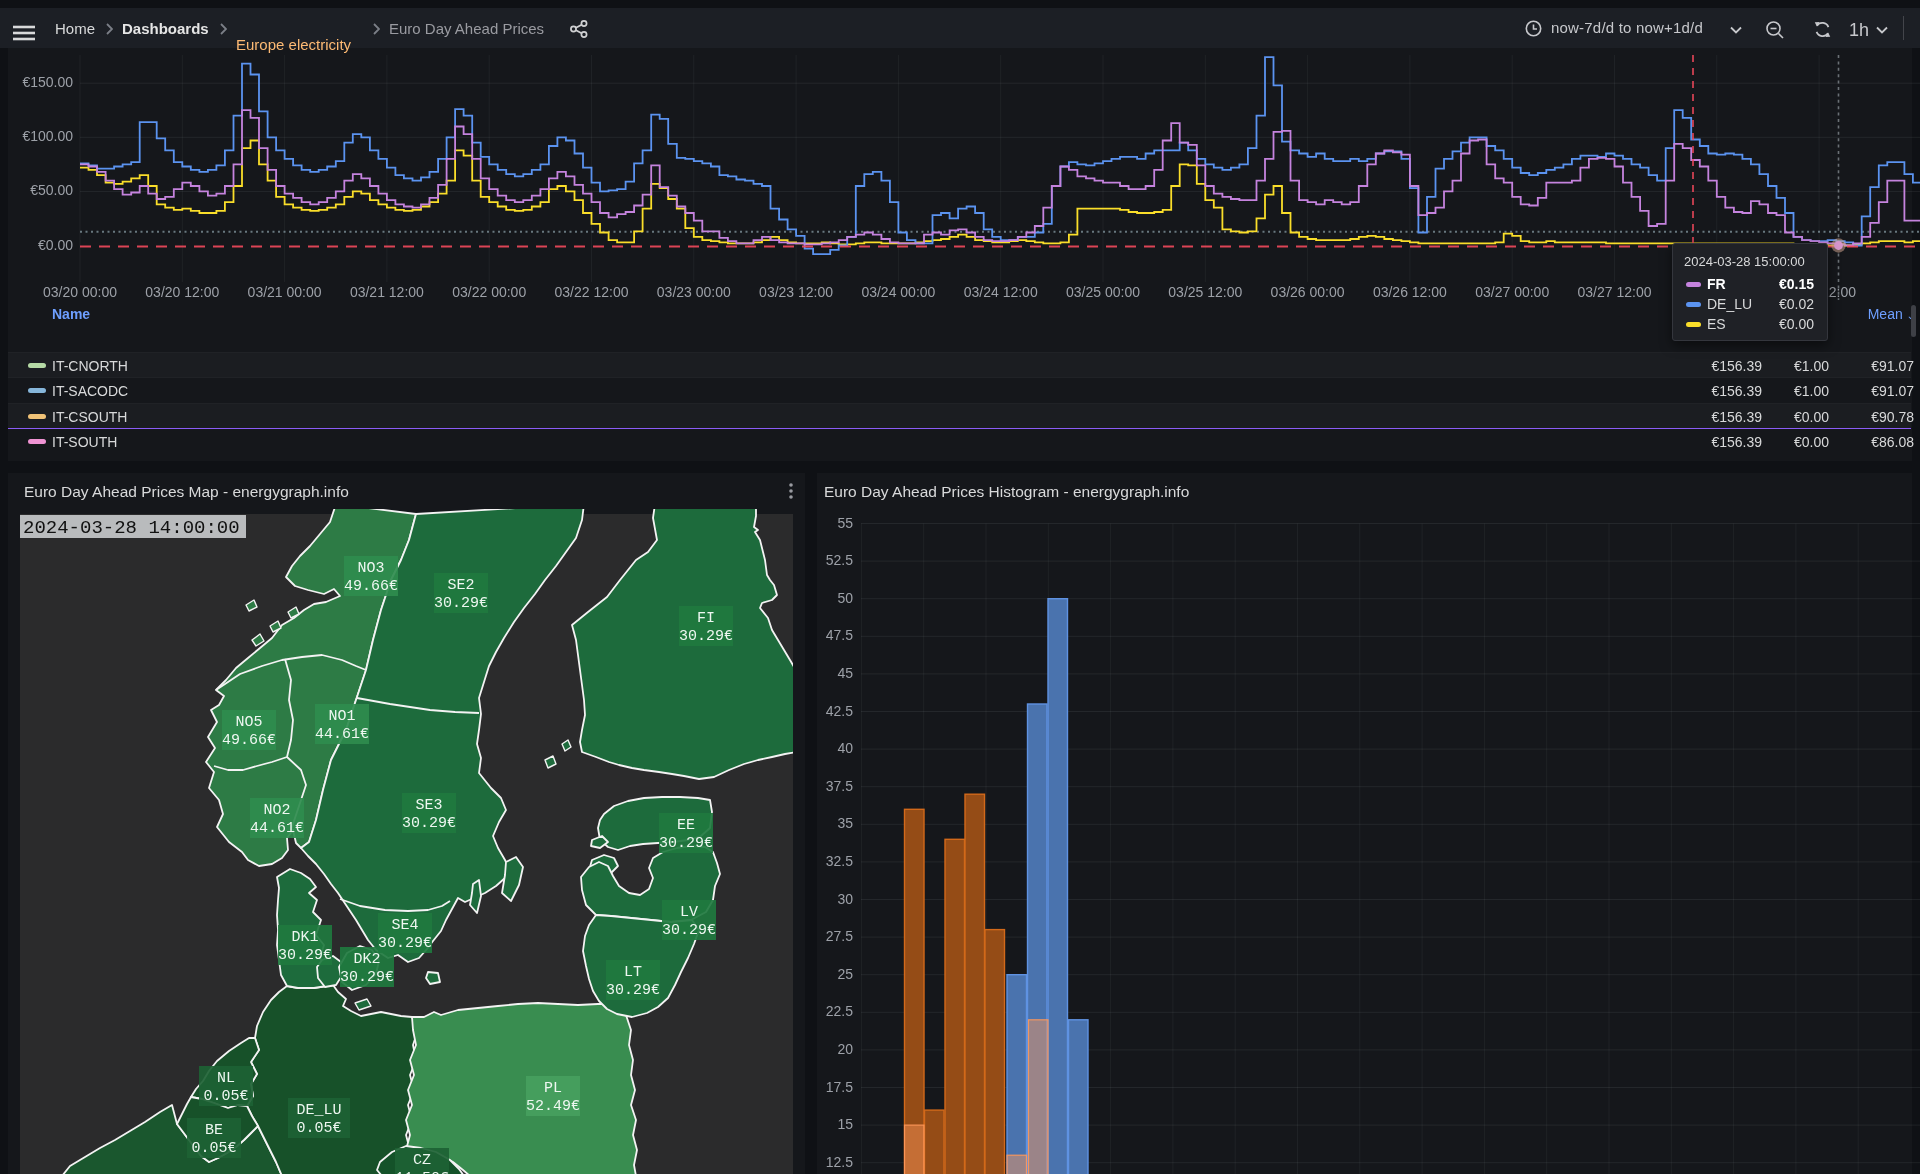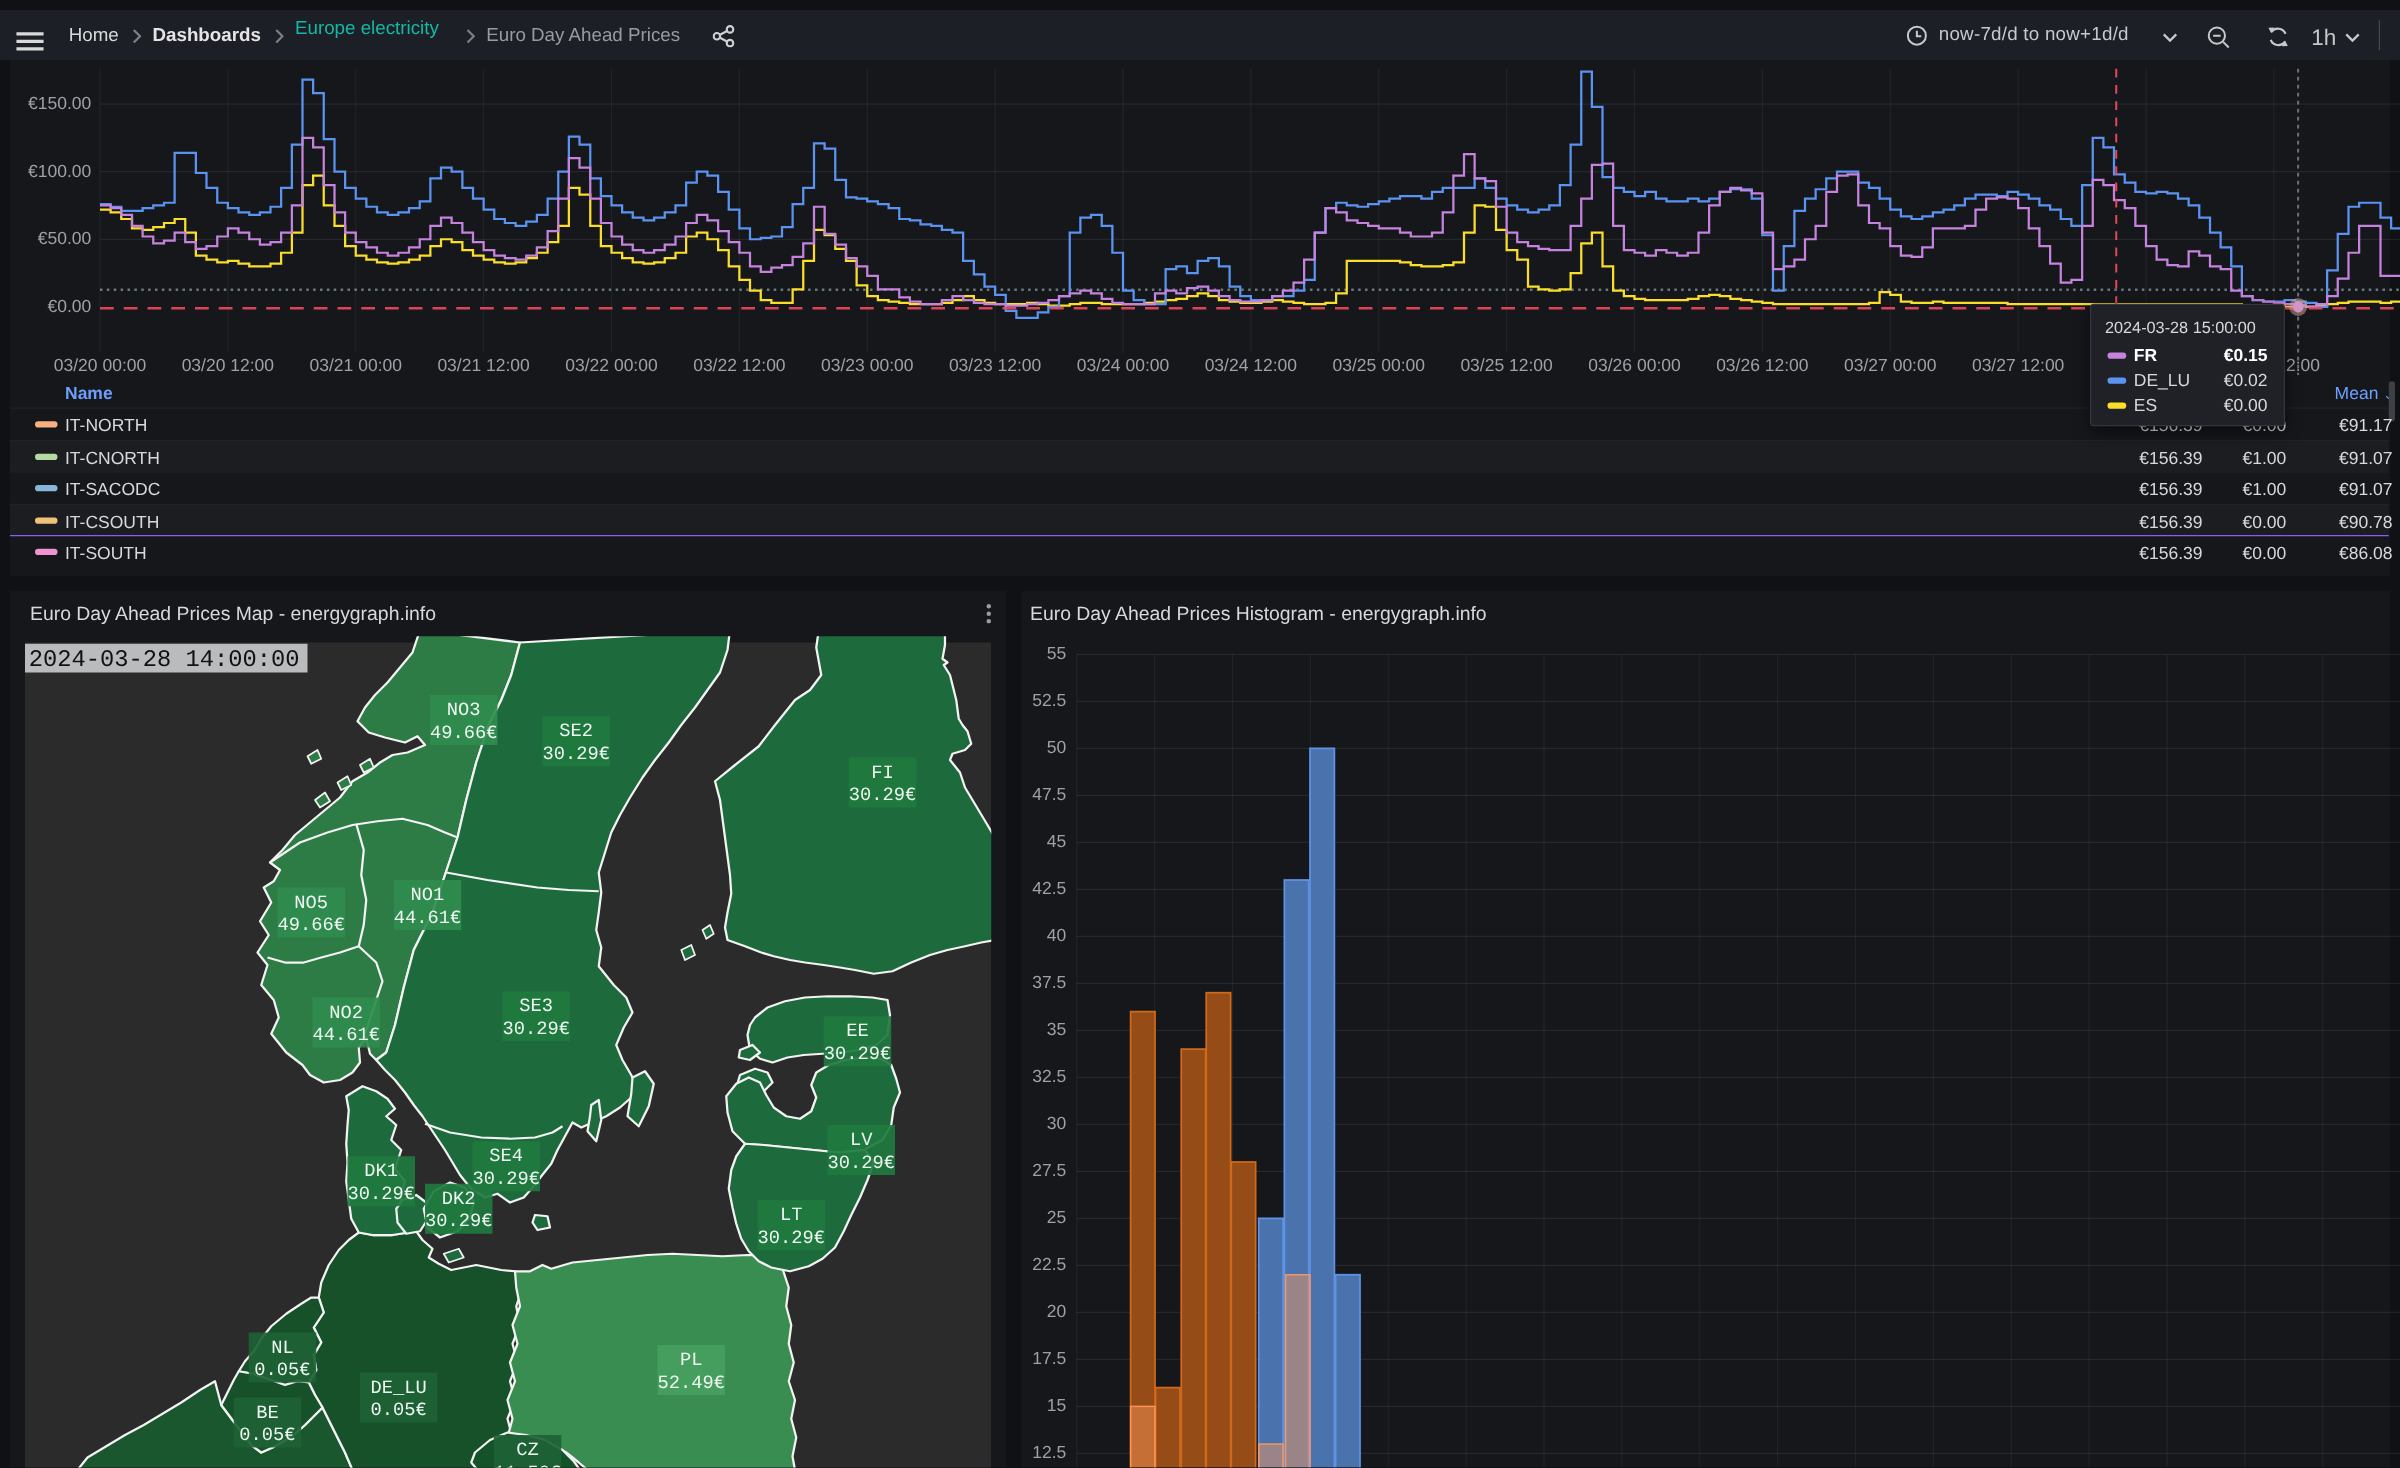--- a/index.html
+++ b/index.html
@@ -20,21 +20,21 @@
       </g>
     </svg>
 <div style="position:absolute;left:55px;top:12px;color:#d8d9da;font-weight:500">Home</div>
 <svg width="8" height="12" viewBox="0 0 8 12" style="position:absolute;left:105px;top:15px">
       <path d="M2 1 L7 6 L2 11" stroke="#7b7f87" stroke-width="1.8" fill="none"></path>
     </svg>
 <div style="position:absolute;left:122px;top:12px;color:#e5e5e5;font-weight:700">Dashboards</div>
 <svg width="8" height="12" viewBox="0 0 8 12" style="position:absolute;left:219px;top:15px">
       <path d="M2 1 L7 6 L2 11" stroke="#7b7f87" stroke-width="1.8" fill="none"></path>
     </svg>
-<div style="position:absolute;left:236px;top:6px;color:#14b8a6;font-weight:500">Europe electricity</div>
+<div style="position:absolute;left:236px;top:28px;color:#fdba74;font-weight:500">Europe electricity</div>
 <svg width="8" height="12" viewBox="0 0 8 12" style="position:absolute;left:372px;top:15px">
       <path d="M2 1 L7 6 L2 11" stroke="#7b7f87" stroke-width="1.8" fill="none"></path>
     </svg>
 <div style="position:absolute;left:389px;top:12px;color:#9a9ba1">Euro Day Ahead Prices</div>
 <svg width="18" height="18" viewBox="0 0 18 18" style="position:absolute;left:570px;top:12px">
       <g fill="none" stroke="#d0d1d3" stroke-width="1.7">
         <circle cx="14" cy="3.5" r="2.6"></circle>
         <circle cx="3.5" cy="9" r="2.6"></circle>
         <circle cx="14" cy="14.5" r="2.6"></circle>
         <line x1="6" y1="7.8" x2="11.6" y2="4.8"></line>
@@ -126,27 +126,20 @@
 <line x1="1693" y1="55" x2="1693" y2="285" stroke="#F2495C" stroke-width="1.6" stroke-dasharray="7,6" opacity="0.95"></line>
 <line x1="1838.5" y1="55" x2="1838.5" y2="300" stroke="#98a0a6" stroke-width="1.6" stroke-dasharray="3,3.4" opacity="0.65"></line>
 <circle cx="1838.5" cy="245.5" r="7.2" fill="#caa08c" opacity="0.55"></circle>
 <circle cx="1838.5" cy="245.5" r="4.4" fill="#d795cb"></circle>
 <style>.ax{font:14px "Liberation Sans",sans-serif;fill:#9da1a8}</style>
 </svg>
 <div style="position:absolute;left:8px;top:302px;width:1904px;height:158px;font:14px 'Liberation Sans',sans-serif;color:#d8d9da">
     <div style="position:absolute;left:44px;top:4px;color:#6e9fff;font-weight:700">Name</div>
     <div style="position:absolute;right:-3px;top:4px;color:#6e9fff;font-weight:500">Mean <span style="font-size:10px">⌄</span></div>
     <div style="position:absolute;right:-4px;top:3px;width:5px;height:32px;border-radius:3px;background:#3e4046"></div>
-    <div style="position:absolute;left:0;top:24px;width:1903px;height:25.5px;border-top:1px solid #202226">
-      <div style="position:absolute;left:20px;top:10px;width:18px;height:5px;border-radius:3px;background:#f5b17f"></div>
-      <div style="position:absolute;left:44px;top:5px">IT-NORTH</div>
-      <div style="position:absolute;right:149px;top:5px">€156.39</div>
-      <div style="position:absolute;right:82px;top:5px">€0.00</div>
-      <div style="position:absolute;right:-3px;top:5px">€91.17</div>
-    </div>
     <div style="position:absolute;left:0;top:49.5px;width:1903px;height:25.5px;background:rgba(255,255,255,0.028);border-top:1px solid #202226">
       <div style="position:absolute;left:20px;top:10px;width:18px;height:5px;border-radius:3px;background:#b5d9a5"></div>
       <div style="position:absolute;left:44px;top:5px">IT-CNORTH</div>
       <div style="position:absolute;right:149px;top:5px">€156.39</div>
       <div style="position:absolute;right:82px;top:5px">€1.00</div>
       <div style="position:absolute;right:-3px;top:5px">€91.07</div>
     </div>
     <div style="position:absolute;left:0;top:75.0px;width:1903px;height:25.5px;border-top:1px solid #202226">
       <div style="position:absolute;left:20px;top:10px;width:18px;height:5px;border-radius:3px;background:#86b6da"></div>
       <div style="position:absolute;left:44px;top:5px">IT-SACODC</div>

